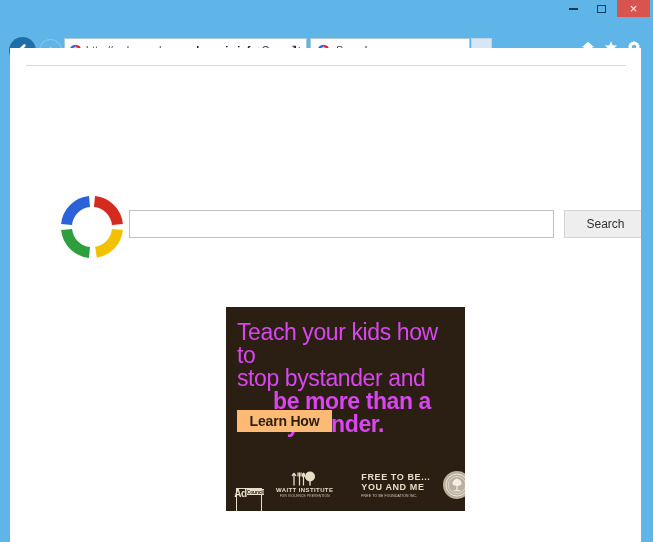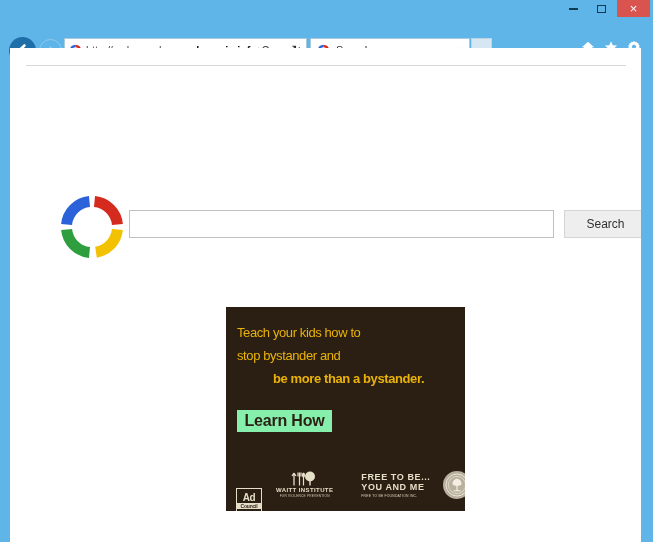--- a/index.html
+++ b/index.html
@@ -239,57 +239,57 @@
     position: absolute;
     left: 216px; top: 259px;
     width: 239px; height: 204px;
     background: #2b1e12;
     overflow: hidden;
   }
   #ad-headline {
     position: absolute;
     left: 11px; top: 14px;
     width: 218px;
-    color: #eab308;
+    color: #d946ef;
     font-family: "Liberation Sans", sans-serif;
-    font-size: 13px;
+    font-size: 23px;
     line-height: 23px;
     letter-spacing: -0.4px;
   }
   #ad-line-3 { font-weight: bold; margin-left: 36px; }
   #ad-learn-button {
     position: absolute;
     left: 11px; top: 103px;
     width: 95px; height: 22px;
-    background: #86efac;
+    background: #fdba74;
     color: #2b1e12;
     font-family: "Liberation Sans", sans-serif;
-    font-size: 16px;
+    font-size: 14px;
     font-weight: bold;
     display: flex;
     align-items: center;
     justify-content: center;
     letter-spacing: -0.2px;
     cursor: pointer;
   }
   #ad-footer {
     position: absolute;
     left: 10px; bottom: 9px;
     width: 219px;
     height: 34px;
     display: flex;
     align-items: center;
   }
   #adcouncil-logo {
     width: 26px; height: 26px;
     border: 1.5px solid #e6dfc8;
     box-sizing: border-box;
     display: flex;
-    flex-direction: column;
-    align-items: center;
+    flex-direction: row;
+    align-items: flex-start;
     justify-content: center;
     color: #e6dfc8;
     flex: none;
     margin-top: 31px;
   }
   #adcouncil-top {
     font-size: 10px;
     font-weight: bold;
     line-height: 10px;
     letter-spacing: -0.4px;

